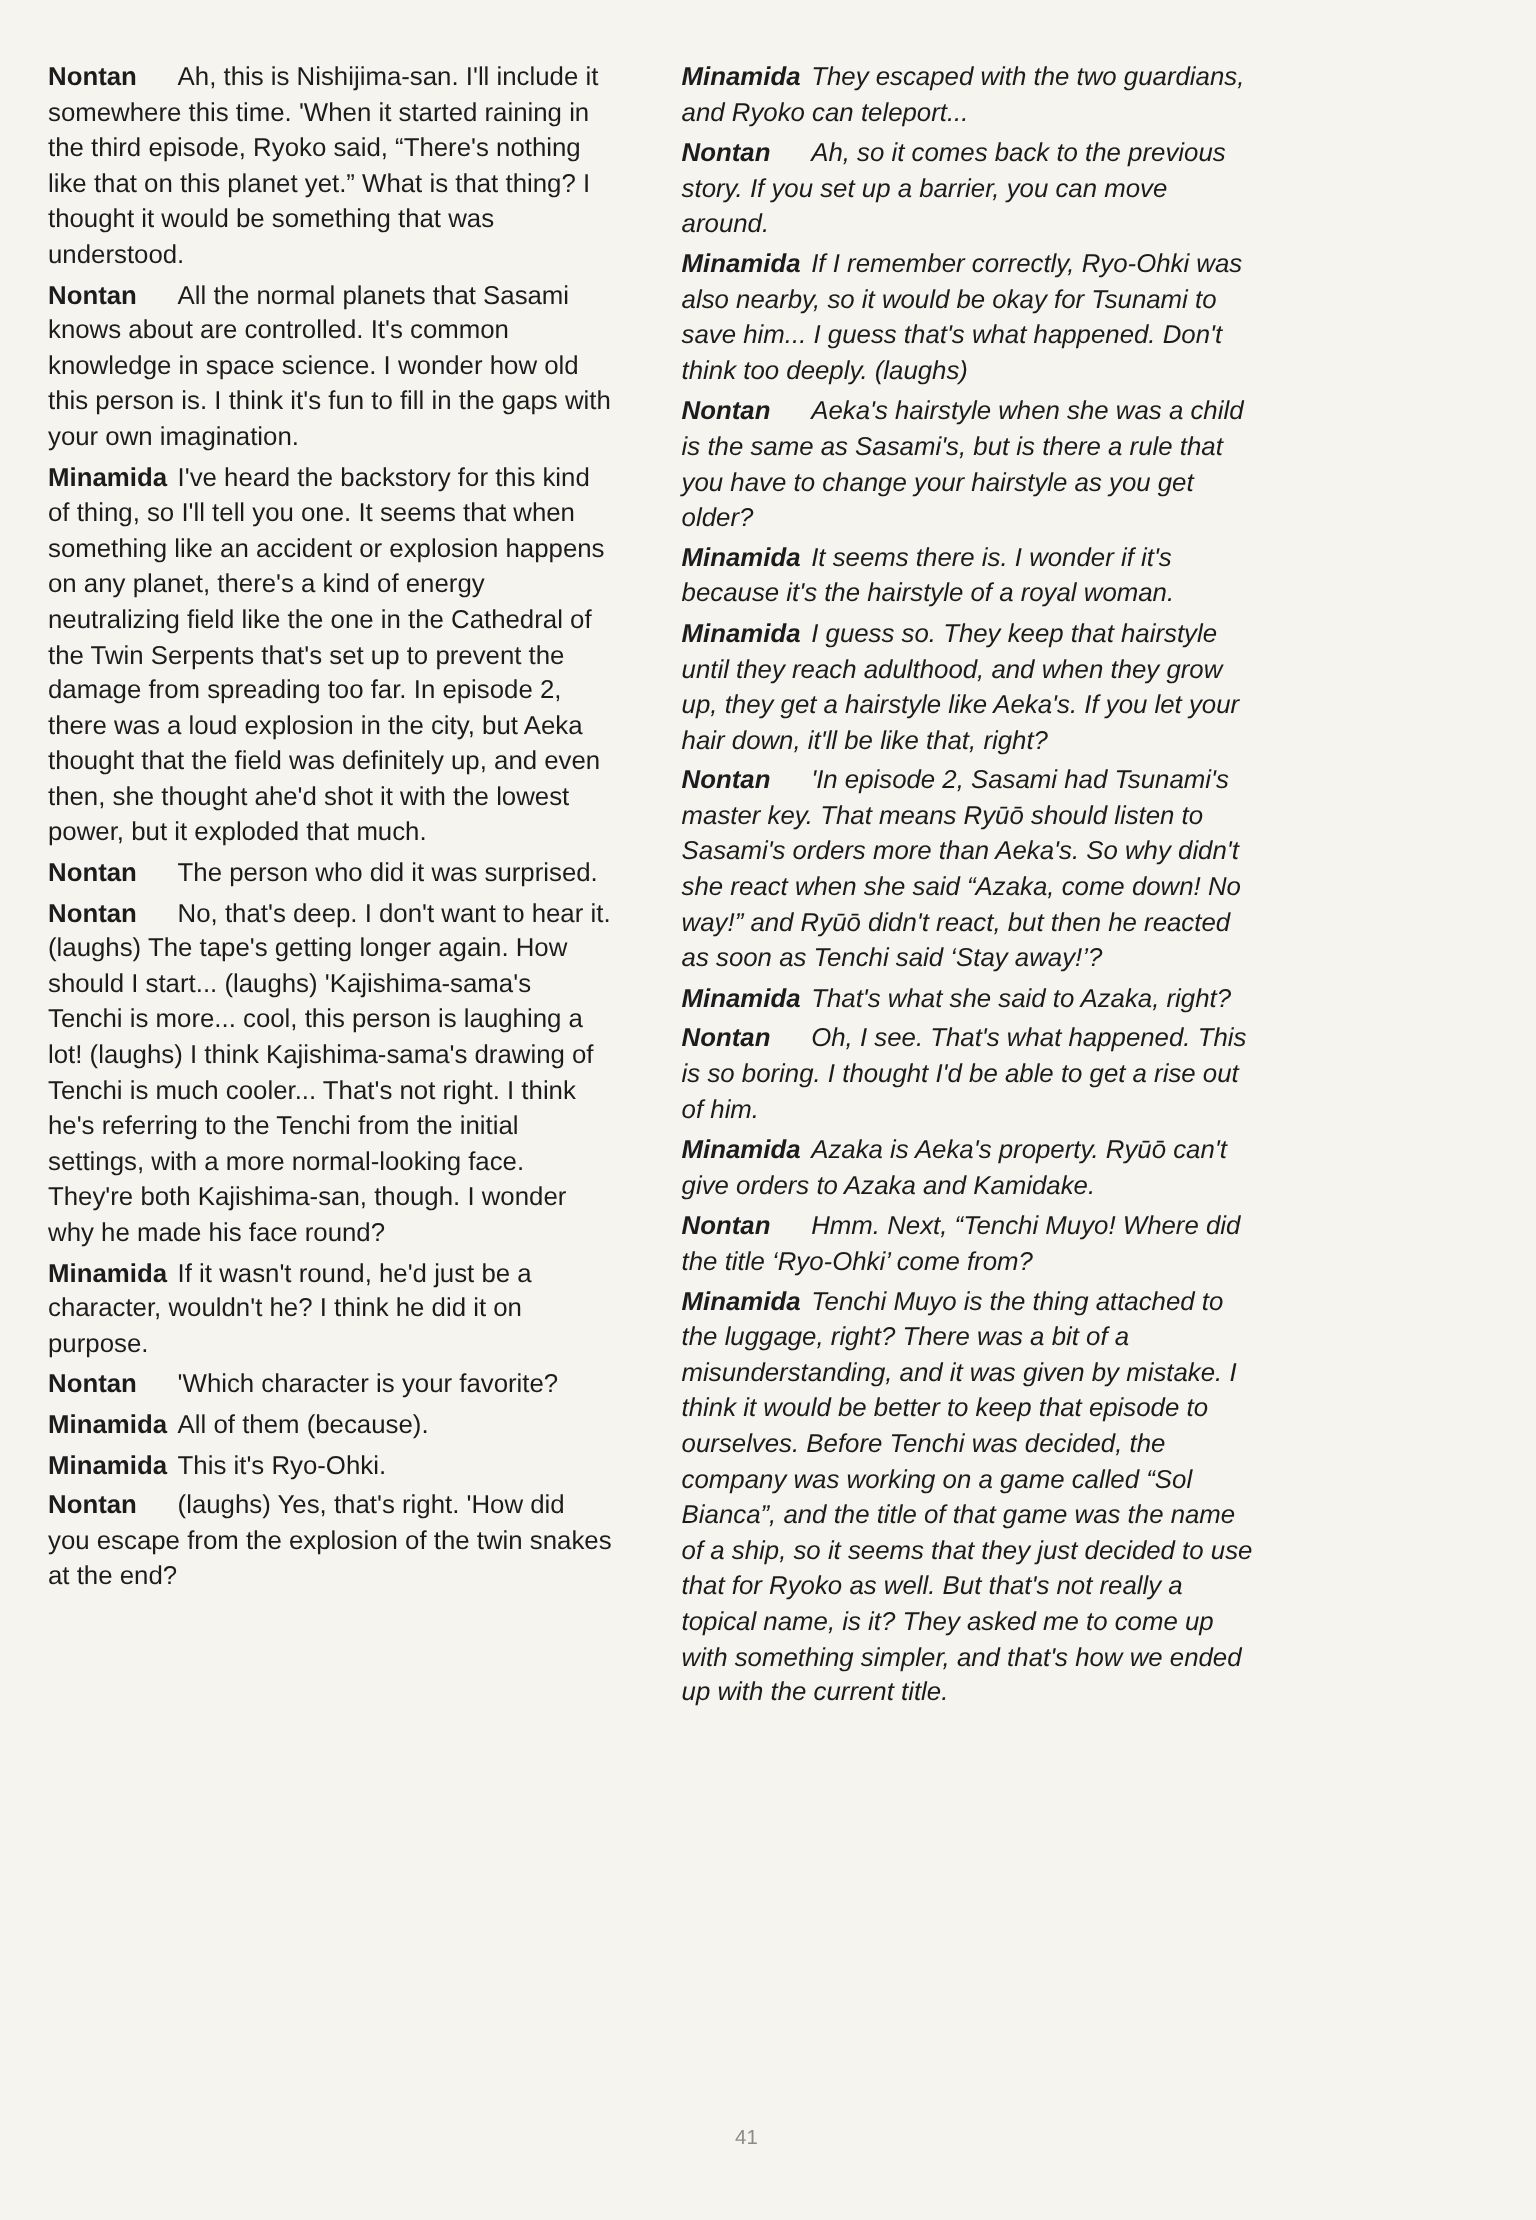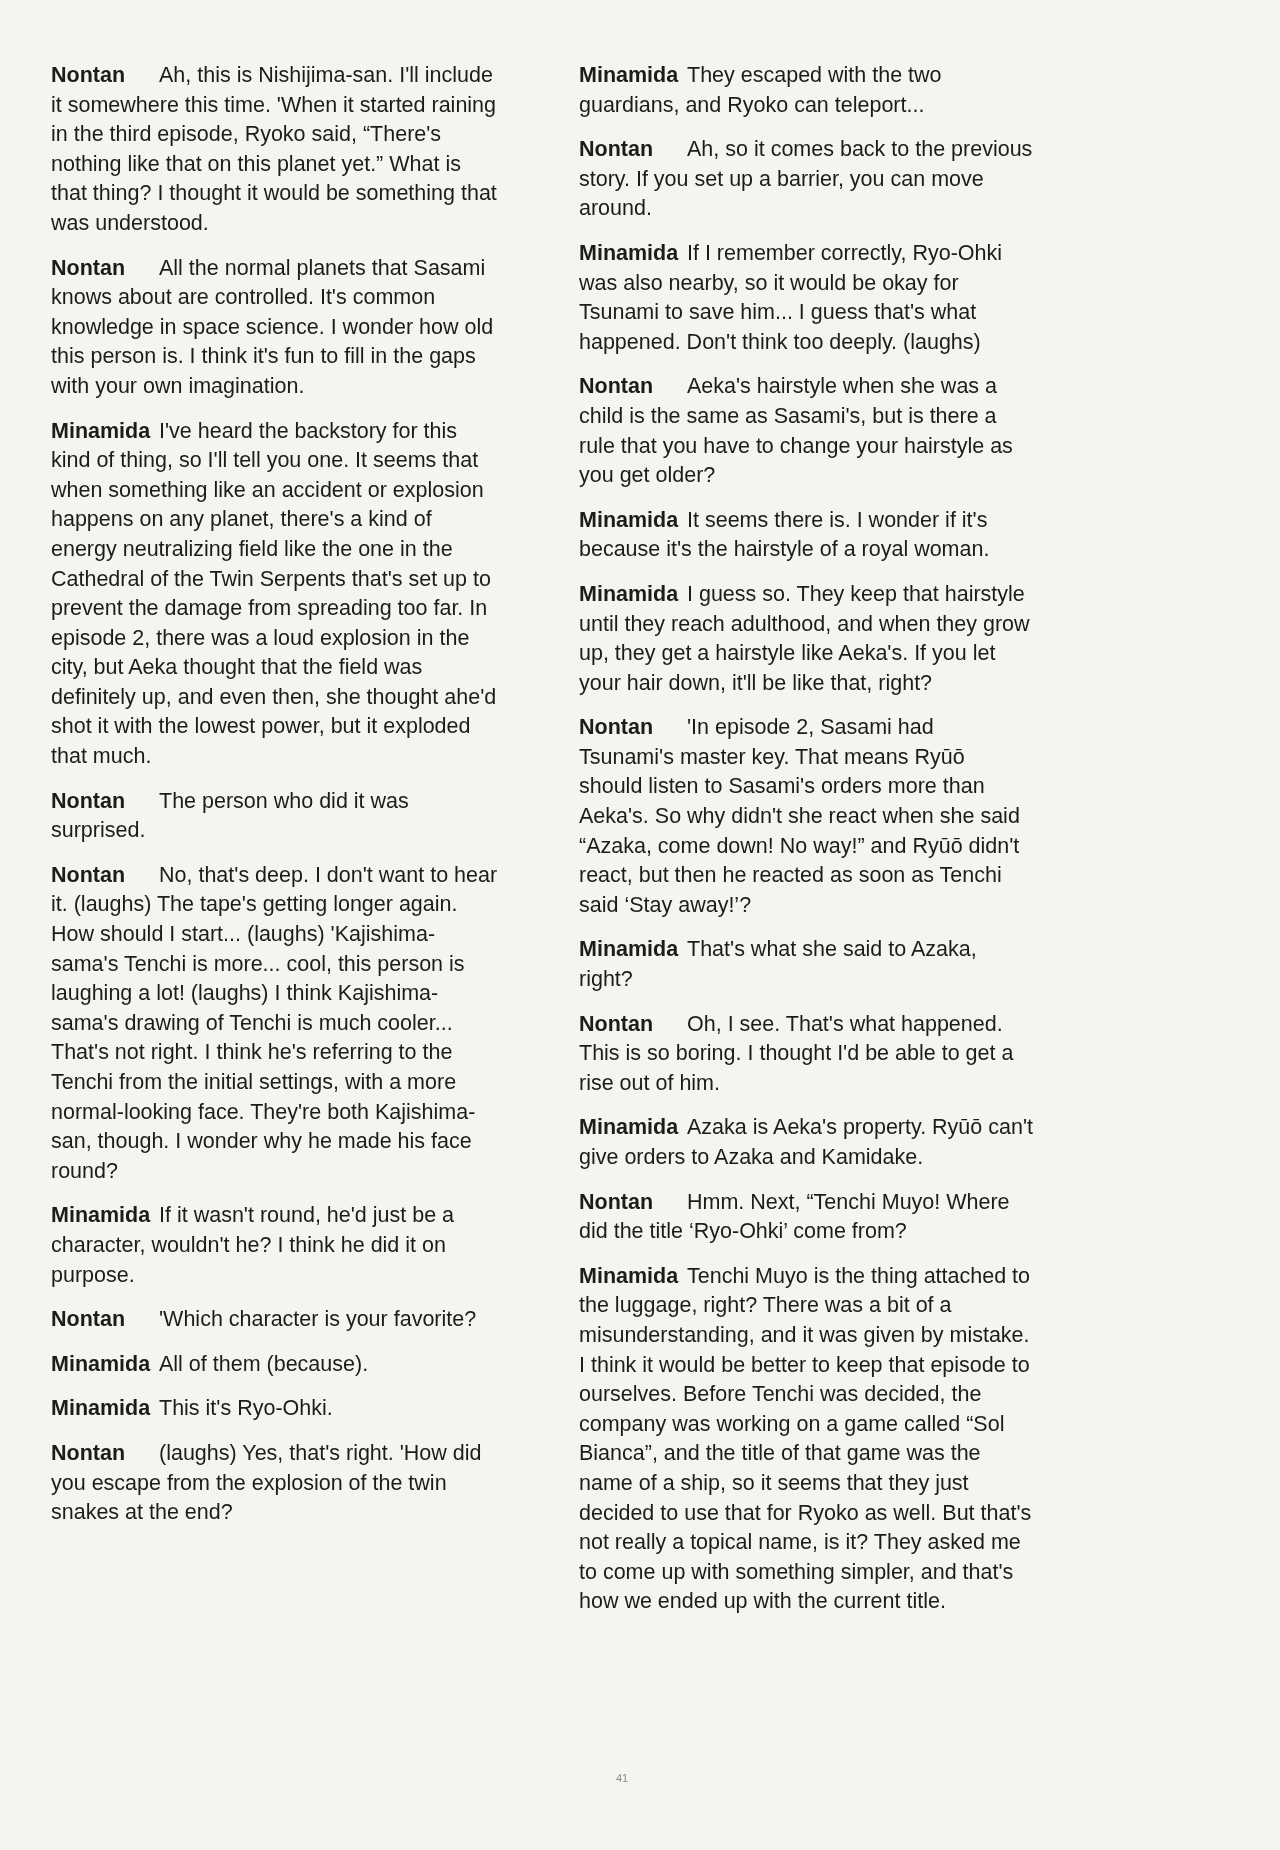--- a/index.html
+++ b/index.html
@@ -21,35 +21,35 @@
   .columns {
     display: flex;
     align-items: flex-start;
   }
   .column {
     font-size: 21.5px;
     line-height: 29.6px;
     text-align: left;
   }
   .column.left  { width: 478px; margin-right: 50px; }
-  .column.right { width: 484px; }
-  .entry { margin: 15px; }
+  .column.right { width: 484px; font-style: italic; }
+  .entry { margin: 4px; }
   .speaker {
     display: inline-block;
     min-width: 104px;
     margin-right: 4px;
     font-weight: 700;
   }
   .page-number {
     position: absolute;
     left: 0;
     top: 1772px;
     width: 1244px;
     text-align: center;
-    font-size: 11px;
+    font-size: 17px;
     color: #8b8b87;
   }
 </style>
 </head>
 <body>
 
 <div class="page">
   <div class="columns">
     <div class="column left" id="col-0">
         <p class="entry"><span class="speaker">Nontan</span><span class="text">Ah, this is Nishijima-san. I'll include it somewhere this time. 'When it started raining in the third episode, Ryoko said, “There's nothing like that on this planet yet.” What is that thing? I thought it would be something that was understood.</span></p>

